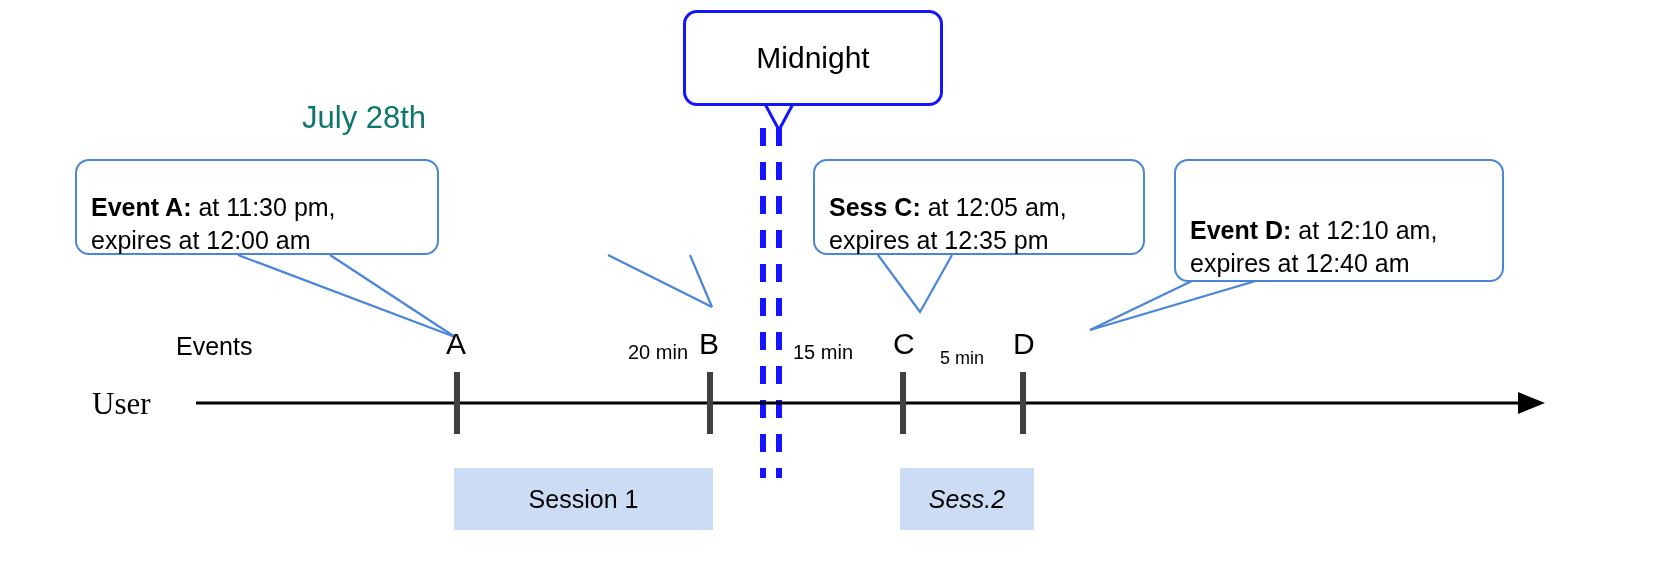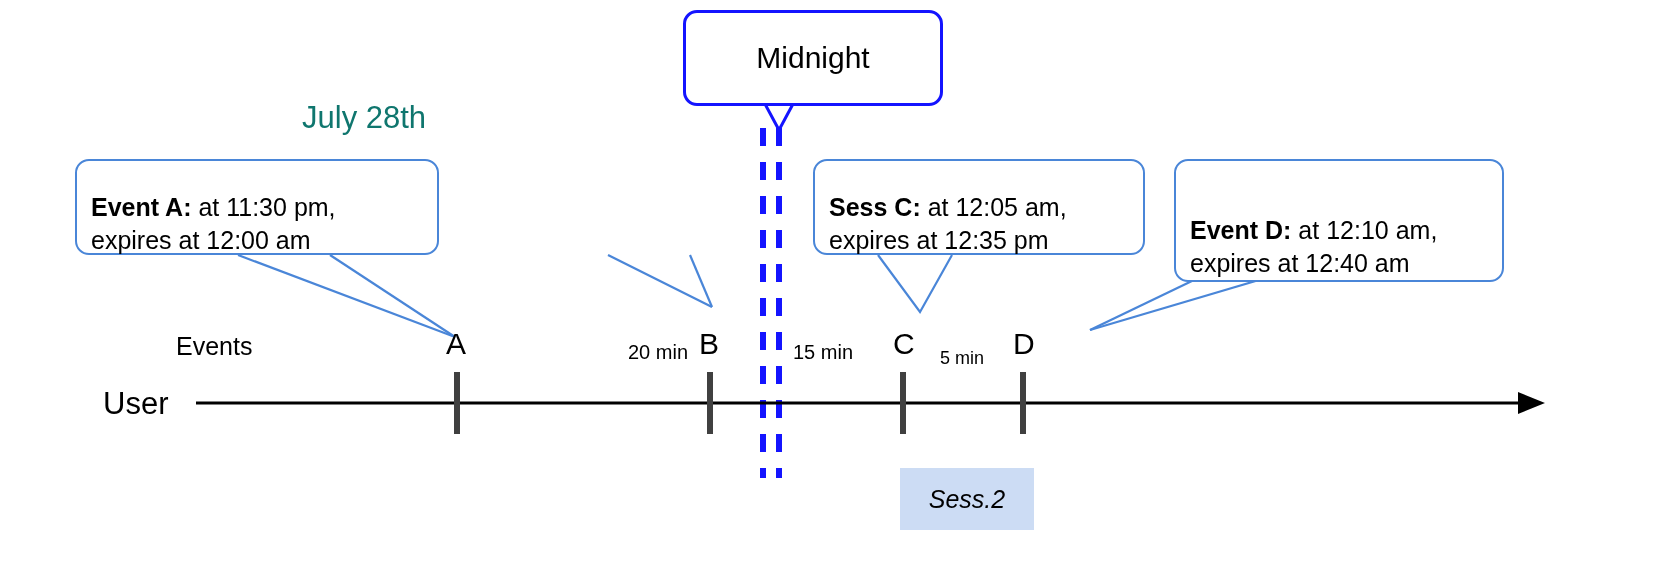--- a/index.html
+++ b/index.html
@@ -154,28 +154,31 @@
   </div>
 
   <div class="callout" style="left:1174px; top:159px; width:330px; height:123px;align-items:flex-end;">
     <div class="callout-text">
       <b>Event D:</b><span>  at 12:10 am,
 expires at 12:40 am</span>
     </div>
   </div>
 
   <div class="row-label events-label" style="left:176px; top:332px;">Events</div>
-  <div class="row-label user-label" style="left:103px; top:386px;">User</div>
+  <div class="row-label user-label" style="left:92px; top:386px;font-family:Liberation Serif, serif;">User</div>
 
   <div class="tick-label" style="left:446px; top:327px;">A</div>
   <div class="tick-label" style="left:699px; top:327px;">B</div>
   <div class="tick-label" style="left:893px; top:327px;">C</div>
   <div class="tick-label" style="left:1013px; top:327px;">D</div>
 
   <div class="gap-label" style="left:590px; top:341px;margin-left:38px;">20 min</div>
   <div class="gap-label" style="left:793px; top:341px;">15 min</div>
   <div class="gap-label small" style="left:940px; top:348px;">5 min</div>
 
+  <div class="session-box" style="left:454px; top:468px; width:259px; height:62px;">
+    <span class="session-text">Session 1</span>
+  </div>
   <div class="session-box" style="left:900px; top:468px; width:134px; height:62px;font-style:italic;">
     <span class="session-text">Sess.2</span>
   </div>
 
 </div>
 
 </body></html>

